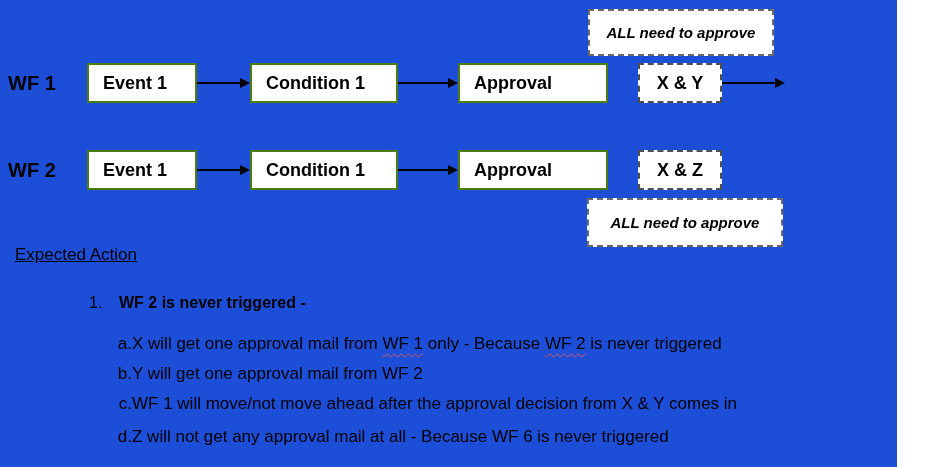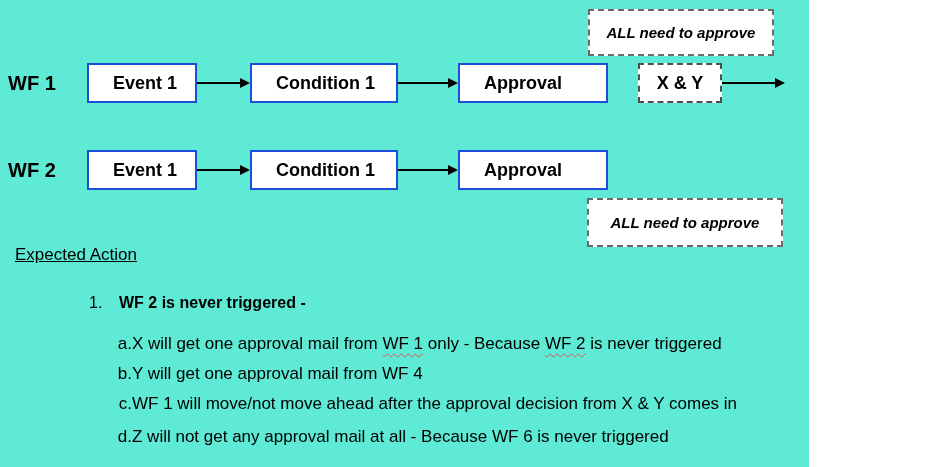--- a/index.html
+++ b/index.html
@@ -1,24 +1,24 @@
 <!DOCTYPE html>
 <html><head>
 <meta charset="utf-8">
 <style>
   * { margin:0; padding:0; box-sizing:border-box; }
   html,body { width:941px; height:467px; background:#ffffff; overflow:hidden;
               font-family:"Liberation Sans", sans-serif; color:#000; }
-  .canvas { position:relative; width:809px; height:467px; background:#5eead4; }
+  .canvas { position:relative; width:897px; height:467px; background:#1d4ed8; }
 
   
   .rowlabel { position:absolute; font-size:20px; font-weight:bold; line-height:24px; }
-  .box { position:absolute; height:40px; border:2px solid #1d4ed8; background:#fff;
+  .box { position:absolute; height:40px; border:2px solid #4d7c0f; background:#fff;
          display:flex; align-items:center; font-size:18px; font-weight:bold;
-         padding-left:24px; white-space:nowrap; }
+         padding-left:14px; white-space:nowrap; }
   .box.dashed { border:2px dashed #4f4f4f; justify-content:center; padding-left:0; }
   .anno { position:absolute; border:2px dashed #6a6a6a; background:#fff;
           display:flex; align-items:center; justify-content:center;
           font-size:15px; font-weight:bold; font-style:italic; white-space:nowrap; }
   .arrow { position:absolute; height:12px; display:flex; align-items:center; }
   .arrow .shaft { flex:1; height:2px; background:#000; }
   .arrow .head { width:0; height:0; border-left:10px solid #000;
                  border-top:5px solid transparent; border-bottom:5px solid transparent; }
 
   
@@ -83,37 +83,40 @@
   <div class="box" style="left:250px; top:150px; width:148px">
     <span>Condition 1</span>
   </div>
   <div class="arrow" style="left:398px; top:164px; width:60px">
     <i class="shaft"></i>
       <i class="head"></i>
   </div>
   <div class="box" style="left:458px; top:150px; width:150px">
     <span>Approval</span>
   </div>
+  <div class="box dashed" style="left:638px; top:150px; width:84px">
+    <span>X &amp; Z</span>
+  </div>
 
   <div class="anno" style="left:587px; top:198px; width:196px; height:49px">
     <span>ALL need to approve</span>
   </div>
 
   <div class="title">Expected Action</div>
 
   <div class="item">
     <span class="num">1.</span><span class="heading">WF 2 is never triggered -</span>
   </div>
 
   <div class="sub" style="top:334px">
     <span class="marker">a.</span><span><span>X will get one approval mail from </span><span class="sq">WF 1</span><span> only - Because </span><span class="sq">WF 2</span><span> is never triggered</span></span>
   </div>
 
   <div class="sub" style="top:364px">
-    <span class="marker">b.</span><span>Y will get one approval mail from WF 4</span>
+    <span class="marker">b.</span><span>Y will get one approval mail from WF 2</span>
   </div>
 
   <div class="sub" style="top:394px">
     <span class="marker">c.</span><span>WF 1 will move/not move ahead after the approval decision from X &amp; Y comes in</span>
   </div>
 
   <div class="sub" style="top:427px">
     <span class="marker">d.</span><span>Z will not get any approval mail at all - Because WF 6 is never triggered</span>
   </div>
 

